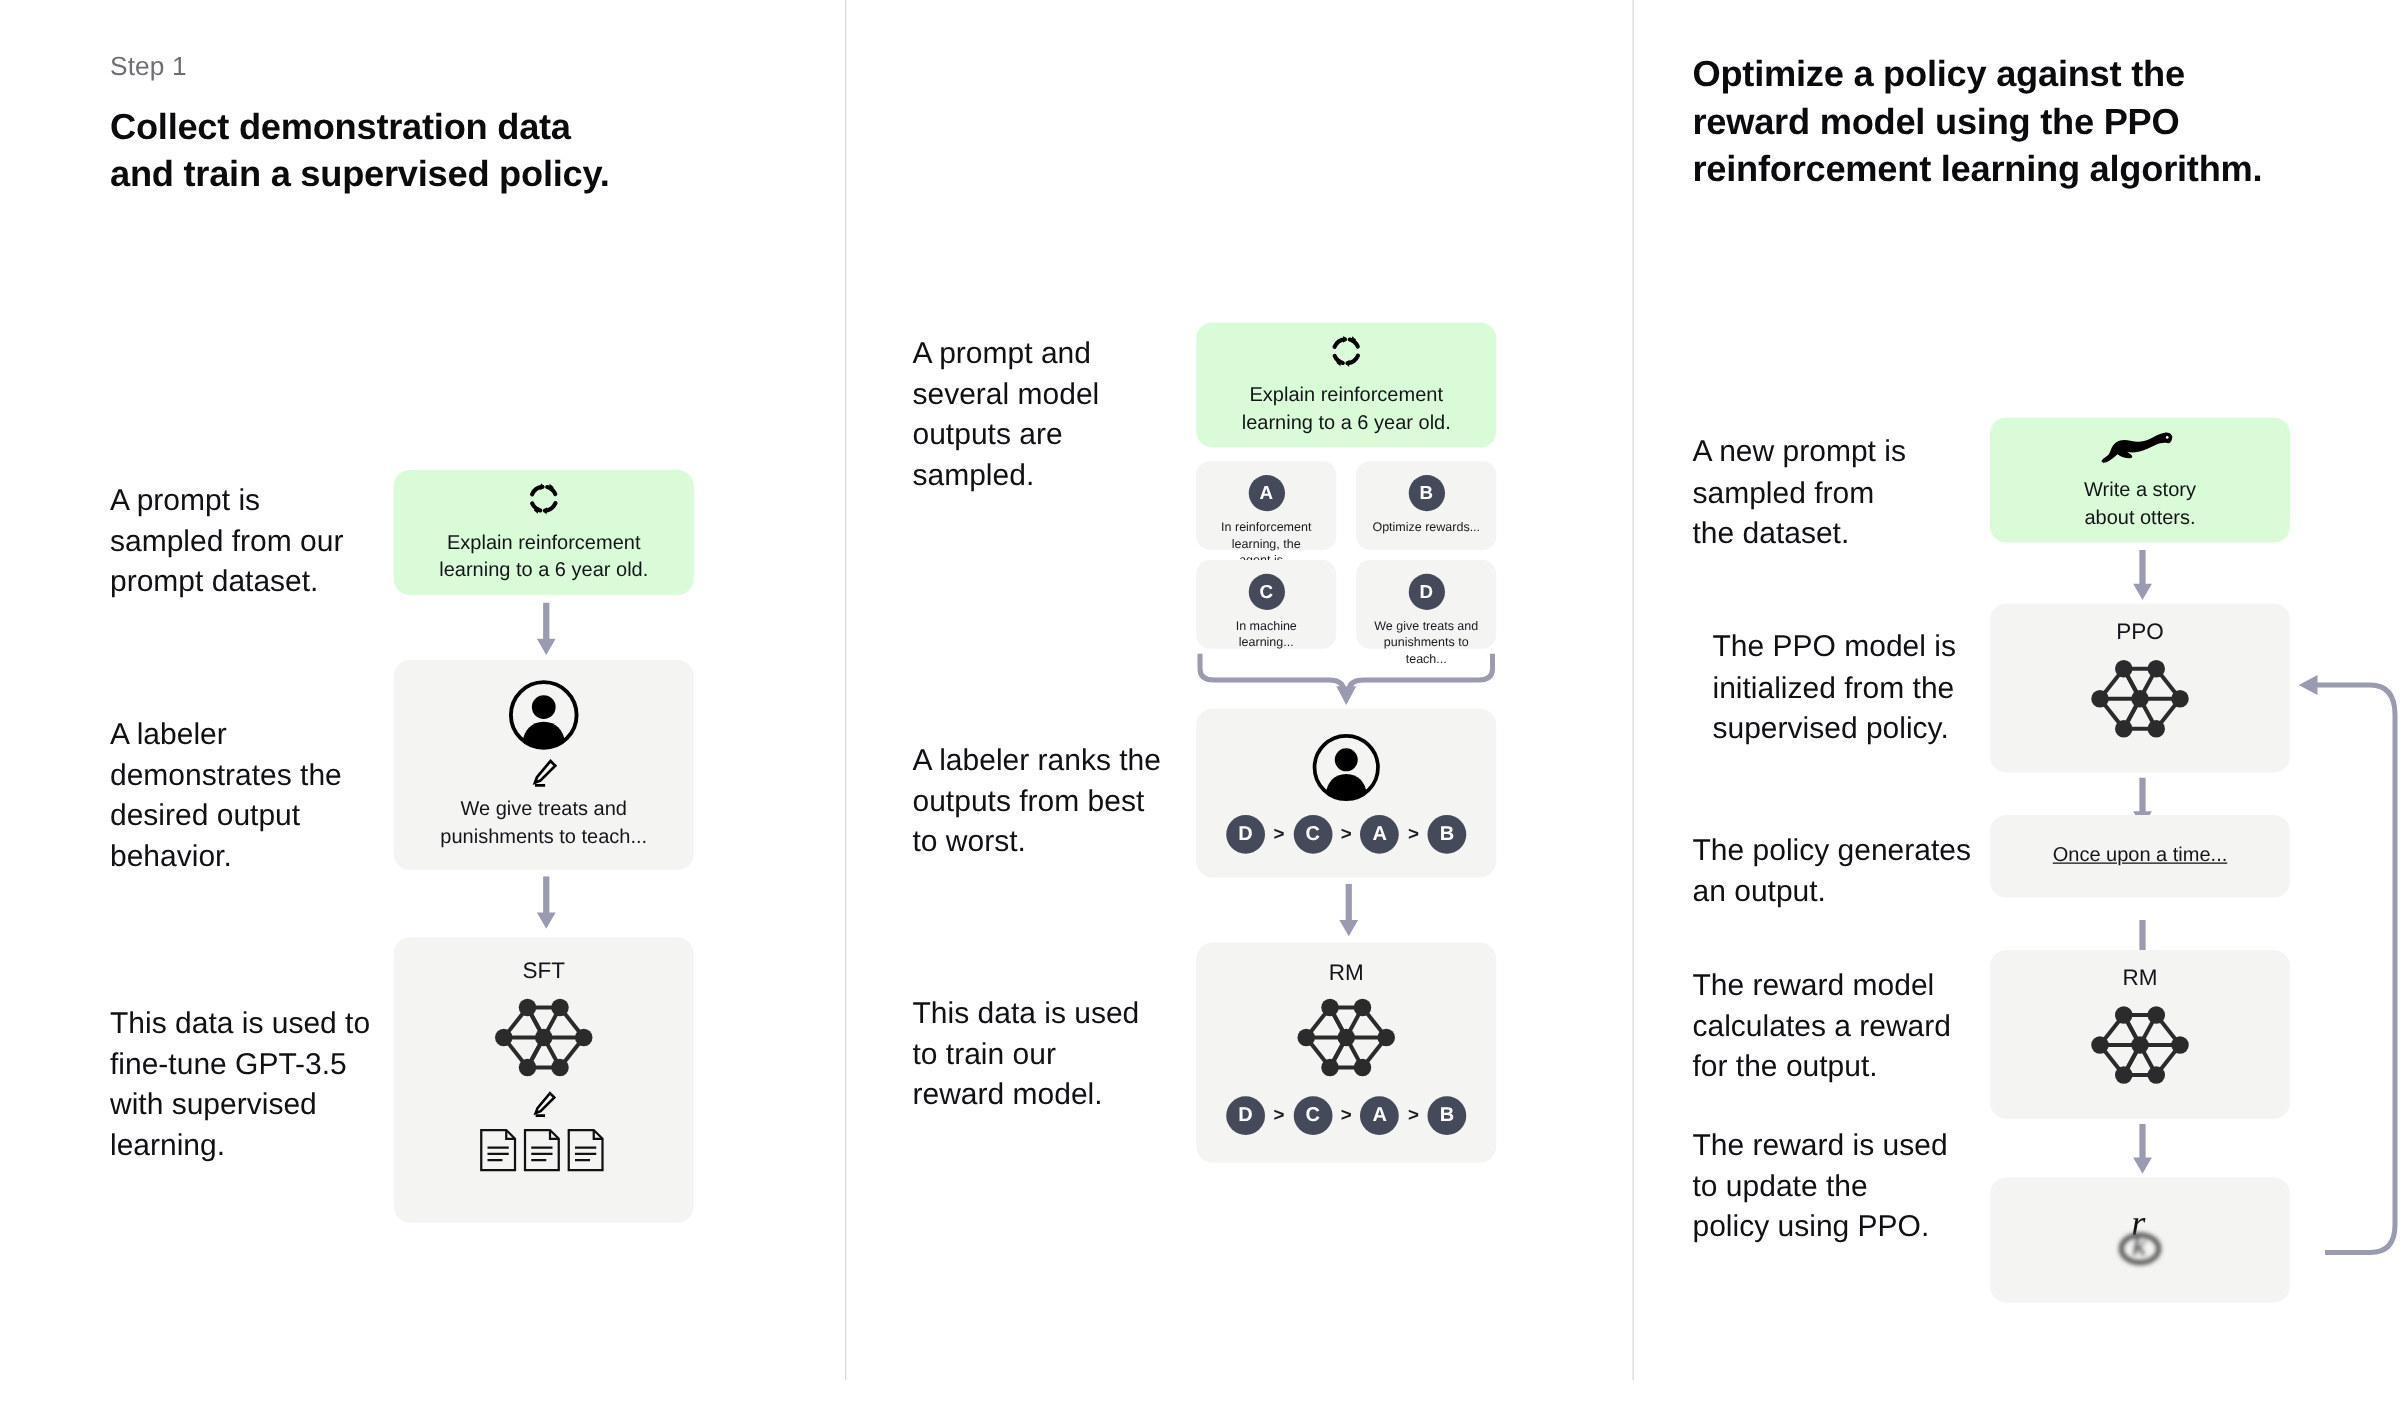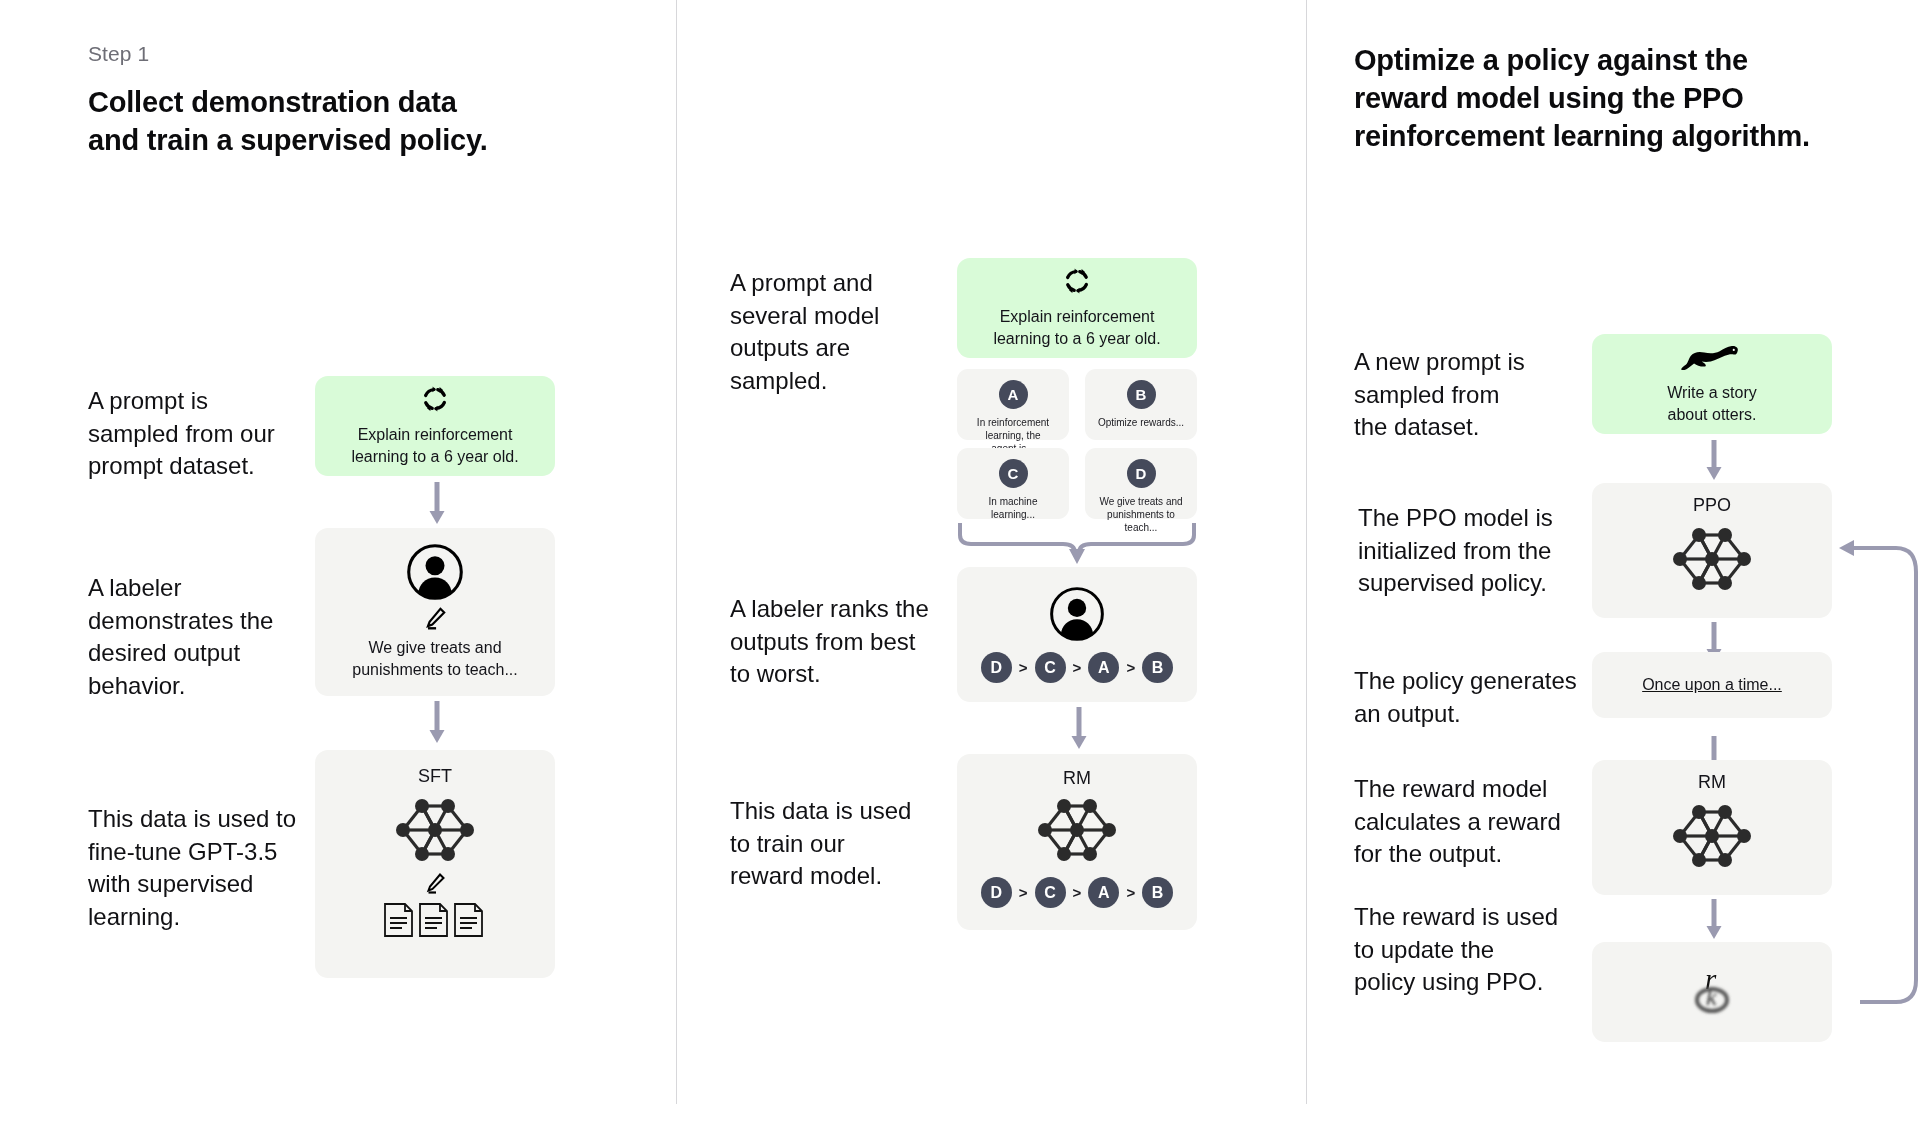--- a/index.html
+++ b/index.html
@@ -422,21 +422,21 @@
   <section class="column col3">
     <div class="step-title nowrap">Optimize a policy against the
 reward model using the PPO
 reinforcement learning algorithm.</div>
 
     <div class="flow">
 
       <div class="caption nowrap" style="left:0;top:190px;">A new prompt is
 sampled from
 the dataset.</div>
-      <div class="caption nowrap" style="left:4px;top:346px;">The PPO model is
+      <div class="caption nowrap" style="left:16px;top:346px;">The PPO model is
 initialized from the
 supervised policy.</div>
       <div class="caption nowrap" style="left:0;top:509px;">The policy generates
 an output.</div>
       <div class="caption nowrap" style="left:0;top:617px;">The reward model
 calculates a reward
 for the output.</div>
       <div class="caption nowrap" style="left:0;top:745px;">The reward is used
 to update the
 policy using PPO.</div>

